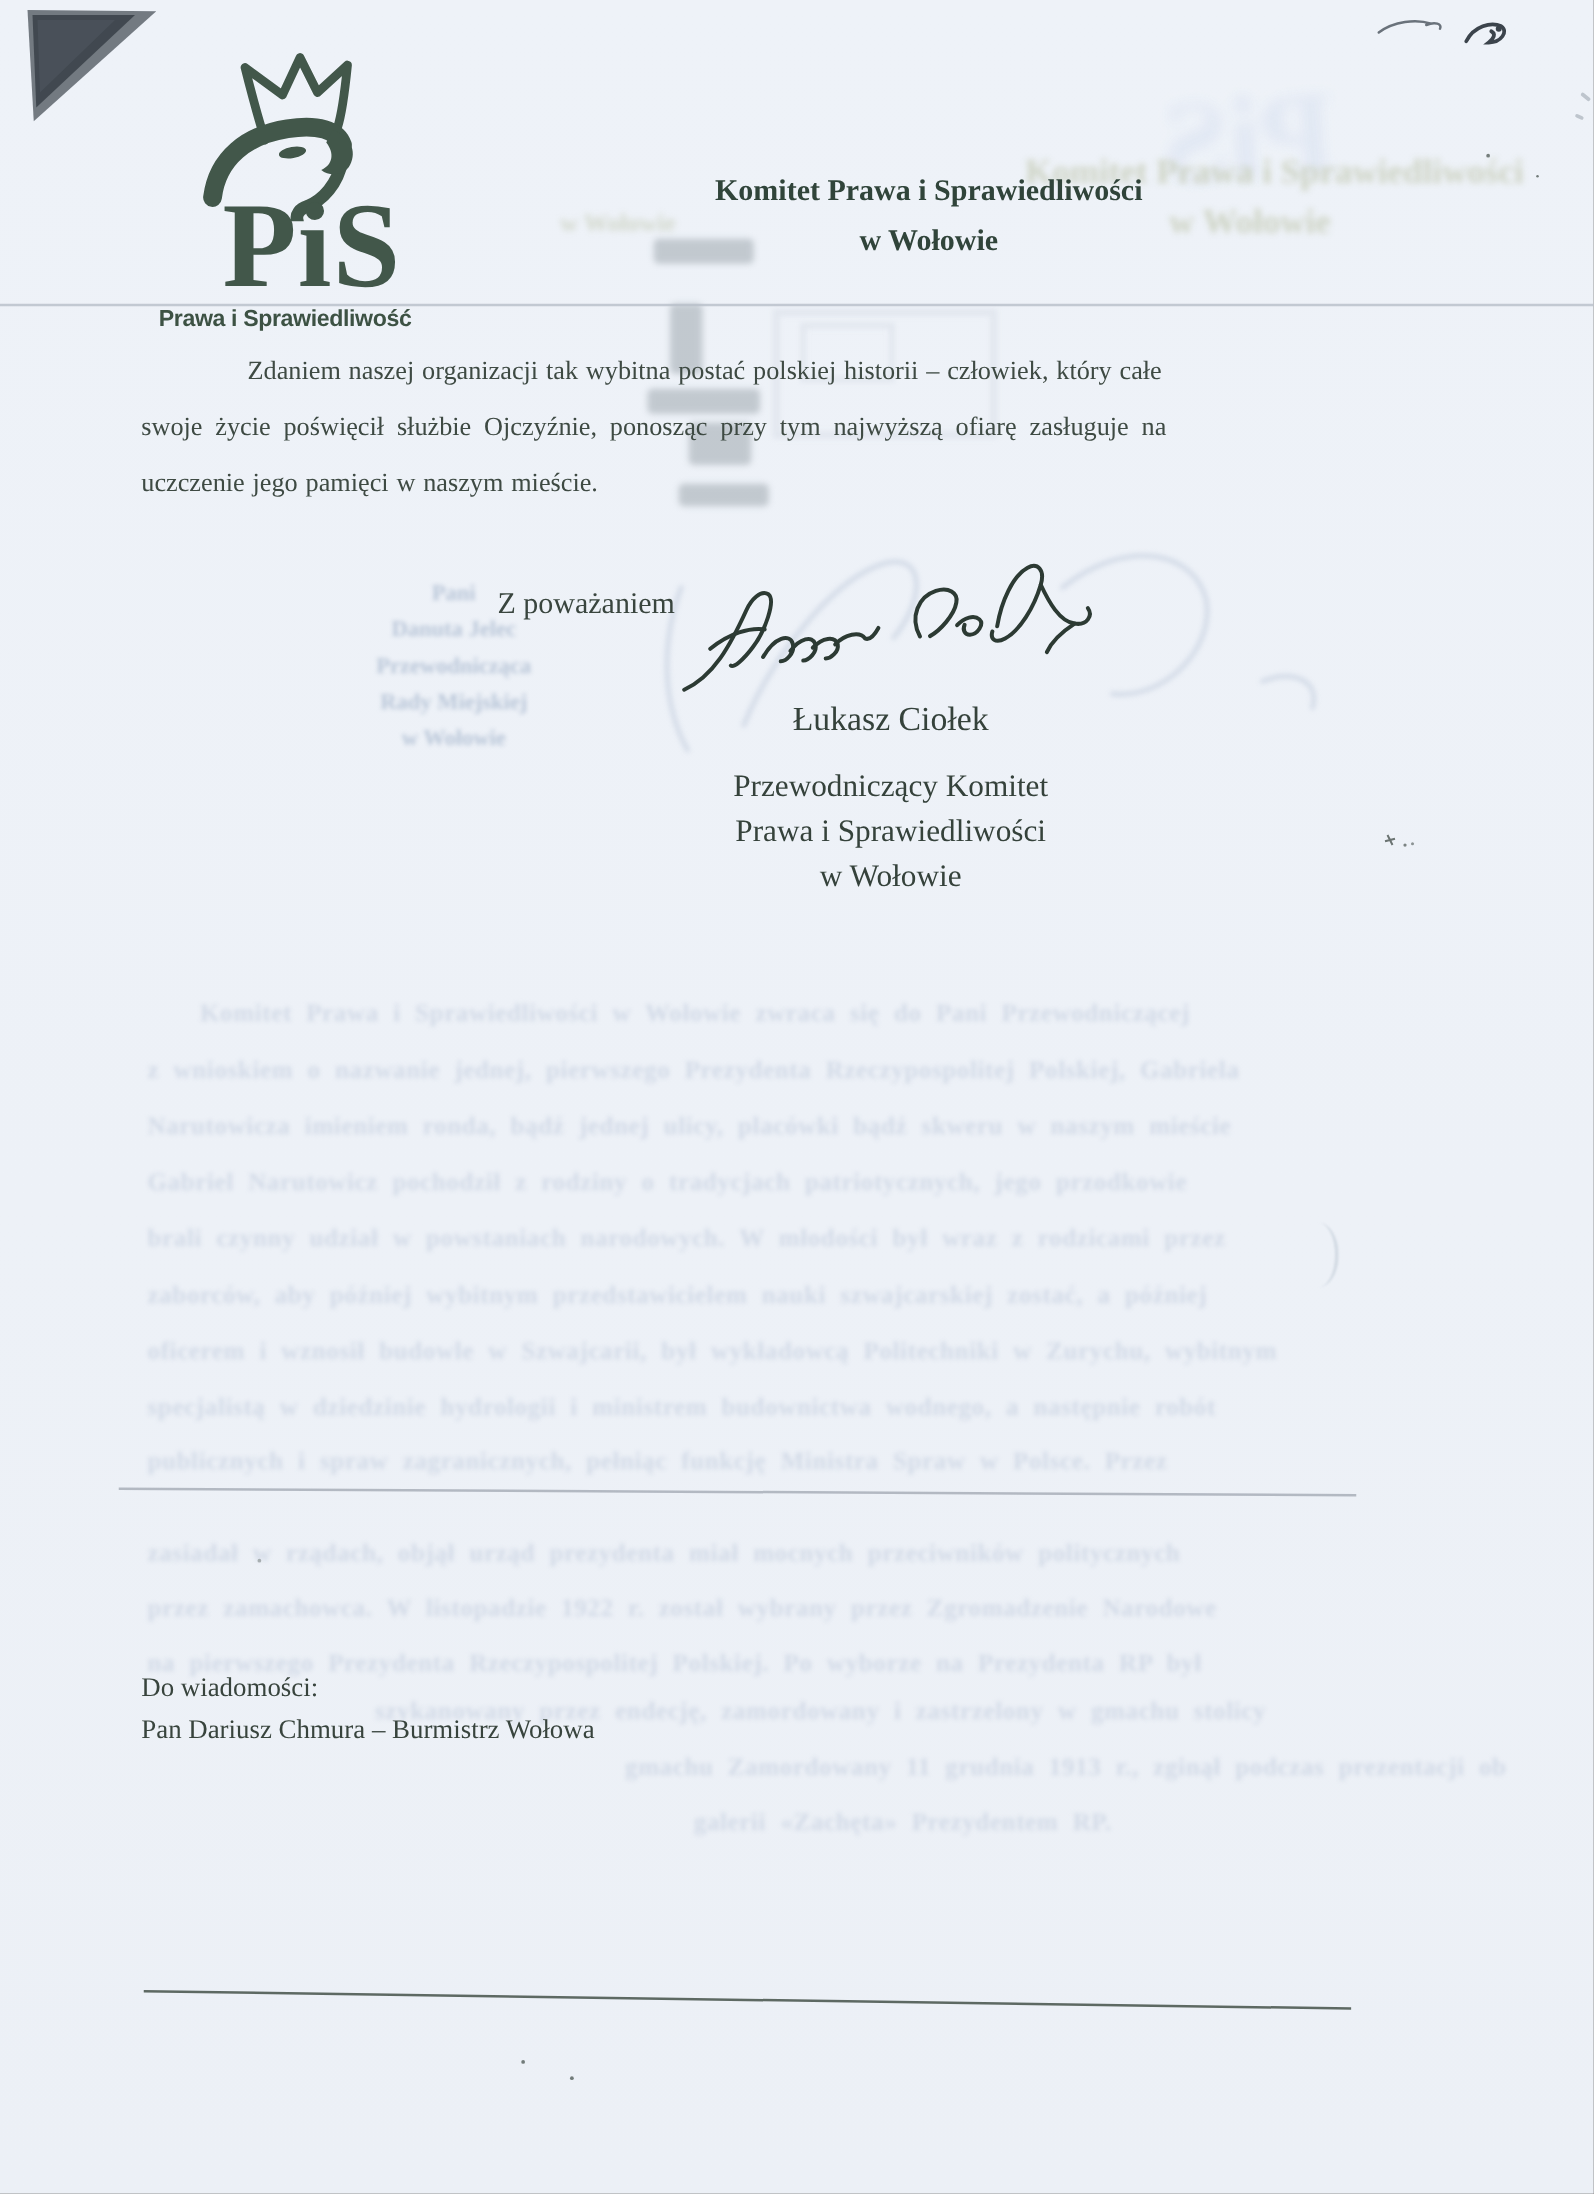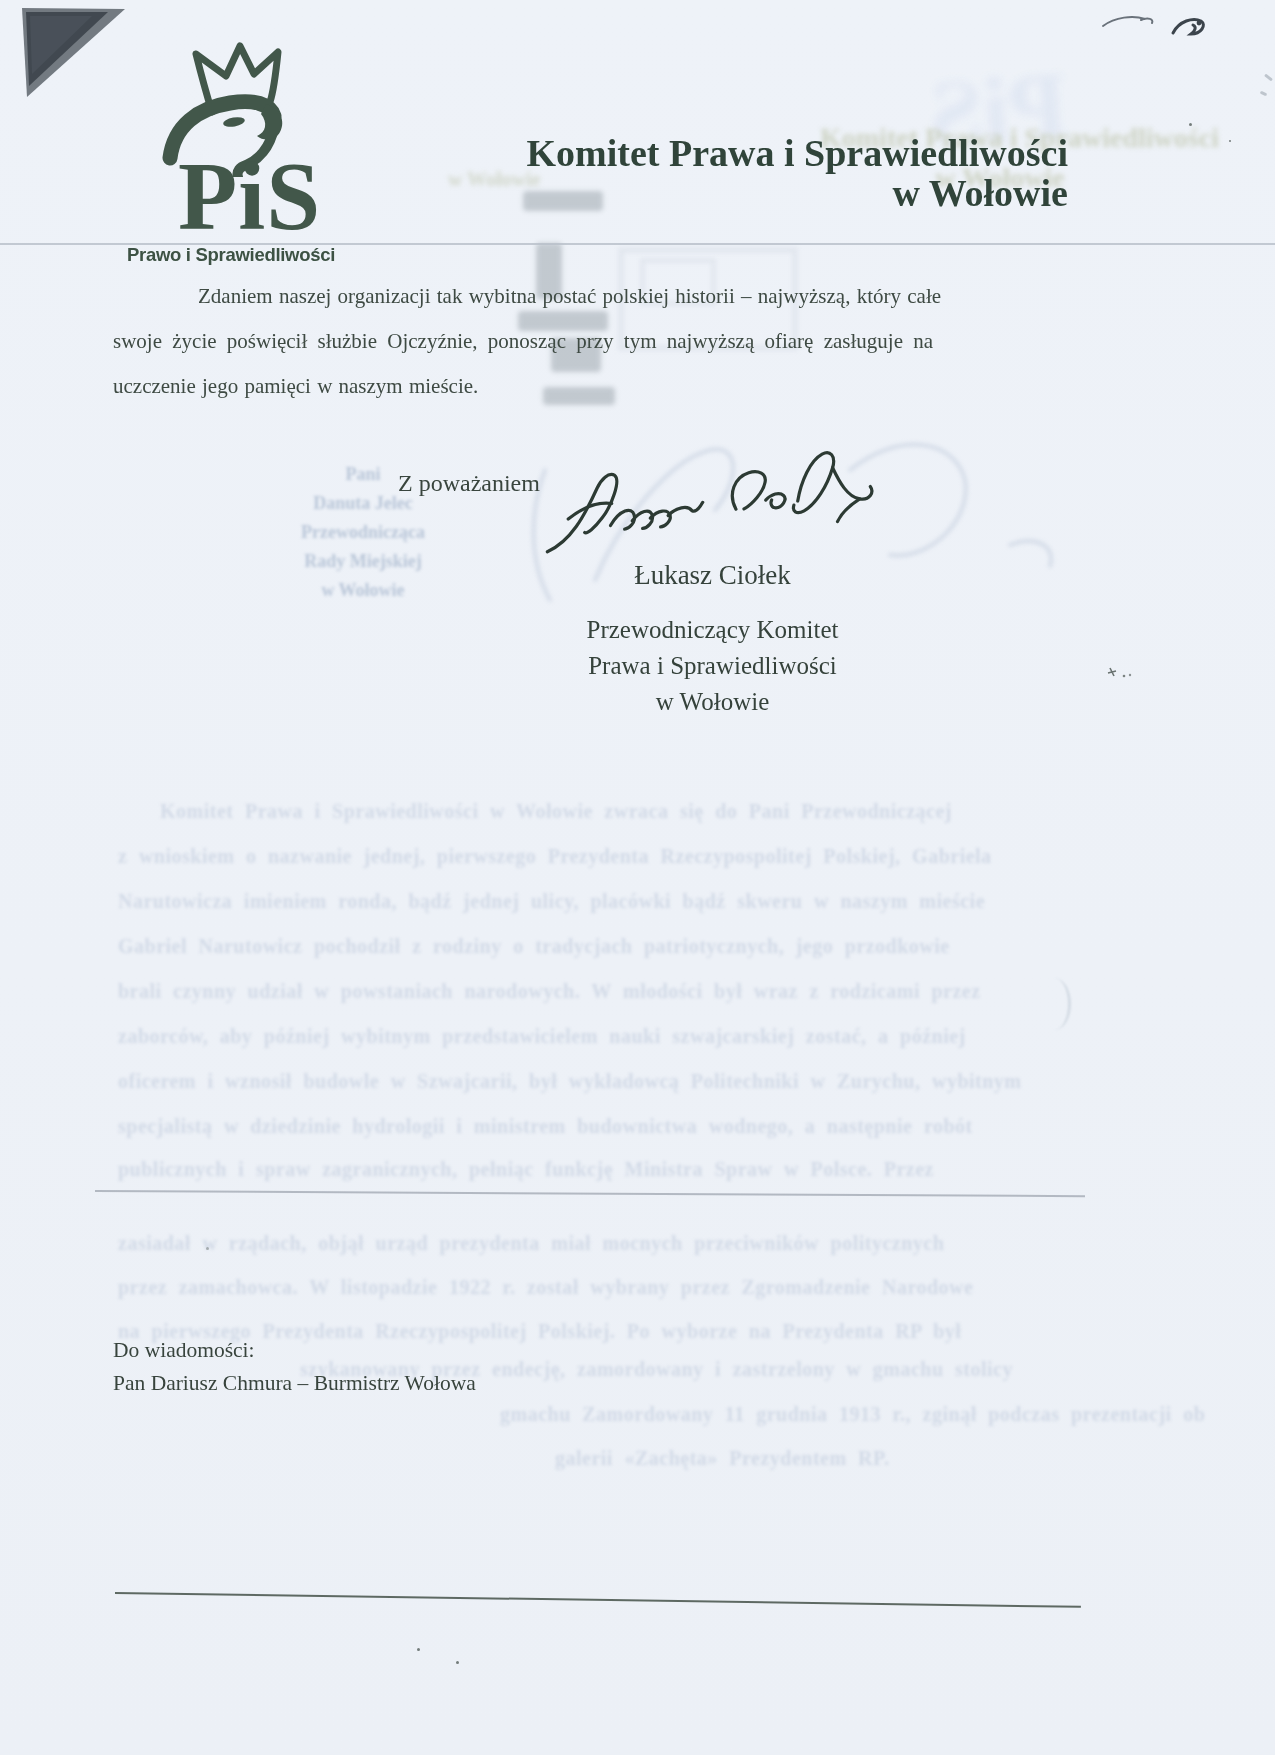--- a/index.html
+++ b/index.html
@@ -10,21 +10,21 @@
     background:linear-gradient(180deg,#eef2f8 0%,#edf1f7 55%,#ecf0f6 100%);
     overflow:hidden;
     font-family:"Liberation Serif", serif;
     color:#3f4b44;
   }
   .abs{position:absolute;}
   .serif{font-family:"Liberation Serif", serif;margin-left:28px;}
   .sans{font-family:"Liberation Sans", sans-serif;}
   .nowrap{white-space:nowrap;}
   
-  .page-title{width:650px;text-align:right;font-weight:bold;font-size:38px;line-height:40px;color:#30443a;}
+  .page-title{width:650px;text-align:center;font-weight:bold;font-size:24px;line-height:40px;color:#30443a;}
   .logo-acronym{font-weight:bold;font-size:97px;line-height:90px;color:#42574a;letter-spacing:1px;}
   .logo-caption{font-weight:bold;font-size:18.5px;letter-spacing:-0.3px;color:#3d5244;}
   .header-rule{left:0;top:243px;width:1275px;height:2px;background:#b7bec8;opacity:.8;}
   
   .body-line{font-size:21px;color:#3e4a43;white-space:nowrap;}
   .closing-label{font-size:24px;color:#39453e;}
   .signer-name{width:385px;text-align:center;font-size:27px;color:#35423b;}
   .signer-title{width:385px;text-align:center;font-size:25px;line-height:36px;color:#35423b;}
   .cc-block{font-size:21.5px;line-height:33px;color:#38443d;}
   
@@ -89,30 +89,30 @@
   <svg class="abs" style="left:150px;top:42px;" width="170" height="135" viewBox="0 0 170 135">
     <g stroke="#42574a" fill="none" stroke-linecap="round" stroke-linejoin="round">
       <path d="M62,70 C54,44 50,28 46,12 L76,34 L90,4 L104,32 L128,10 C126,30 124,48 120,60" stroke-width="7"></path>
       <path d="M20,116 C24,84 48,66 80,61 C104,57 120,62 124,74" stroke-width="15"></path>
       <path d="M124,86 C120,106 108,118 96,123 C90,125 86,129 88,135" stroke-width="10"></path>
     </g>
     <path d="M116,62 C130,66 136,79 130,90 C126,98 114,100 107,94 C116,90 118,81 111,72 Z" fill="#42574a"></path>
     <ellipse cx="84" cy="80" rx="11" ry="4.5" transform="rotate(-10 84 80)" fill="#42574a"></ellipse>
   </svg>
   <div class="abs logo-acronym serif" style="left:150px;top:152px;">PiS</div>
-  <div class="abs logo-caption sans nowrap" style="left:127px;top:244px;">Prawo i Sprawiedliwości</div>
+  <div class="abs logo-caption sans nowrap" style="left:127px;top:244px;">Prawa i Sprawiedliwość</div>
 
   <div class="abs page-title serif" style="left:390px;top:133px;">
     <div>Komitet Prawa i Sprawiedliwości</div>
     <div>w Wołowie</div>
   </div>
 
   <div class="abs header-rule"></div>
 
-  <div class="abs body-line" style="left:113px;top:284px;padding-left:85px;word-spacing:1px;">Zdaniem naszej organizacji tak wybitna postać polskiej historii – najwyższą, który całe</div>
+  <div class="abs body-line" style="left:113px;top:284px;padding-left:85px;word-spacing:1px;">Zdaniem naszej organizacji tak wybitna postać polskiej historii – człowiek, który całe</div>
   <div class="abs body-line" style="left:113px;top:329px;word-spacing:5px;text-align:right;">swoje życie poświęcił służbie Ojczyźnie, ponosząc przy tym najwyższą ofiarę zasługuje na</div>
   <div class="abs body-line" style="left:113px;top:374px;word-spacing:1px;">uczczenie jego pamięci w naszym mieście.</div>
 
   <div class="abs bleed-address" style="left:278px;top:460px;">
     <div>Pani</div>
     <div>Danuta Jelec</div>
     <div>Przewodnicząca</div>
     <div>Rady Miejskiej</div>
     <div>w Wołowie</div>
   </div>

